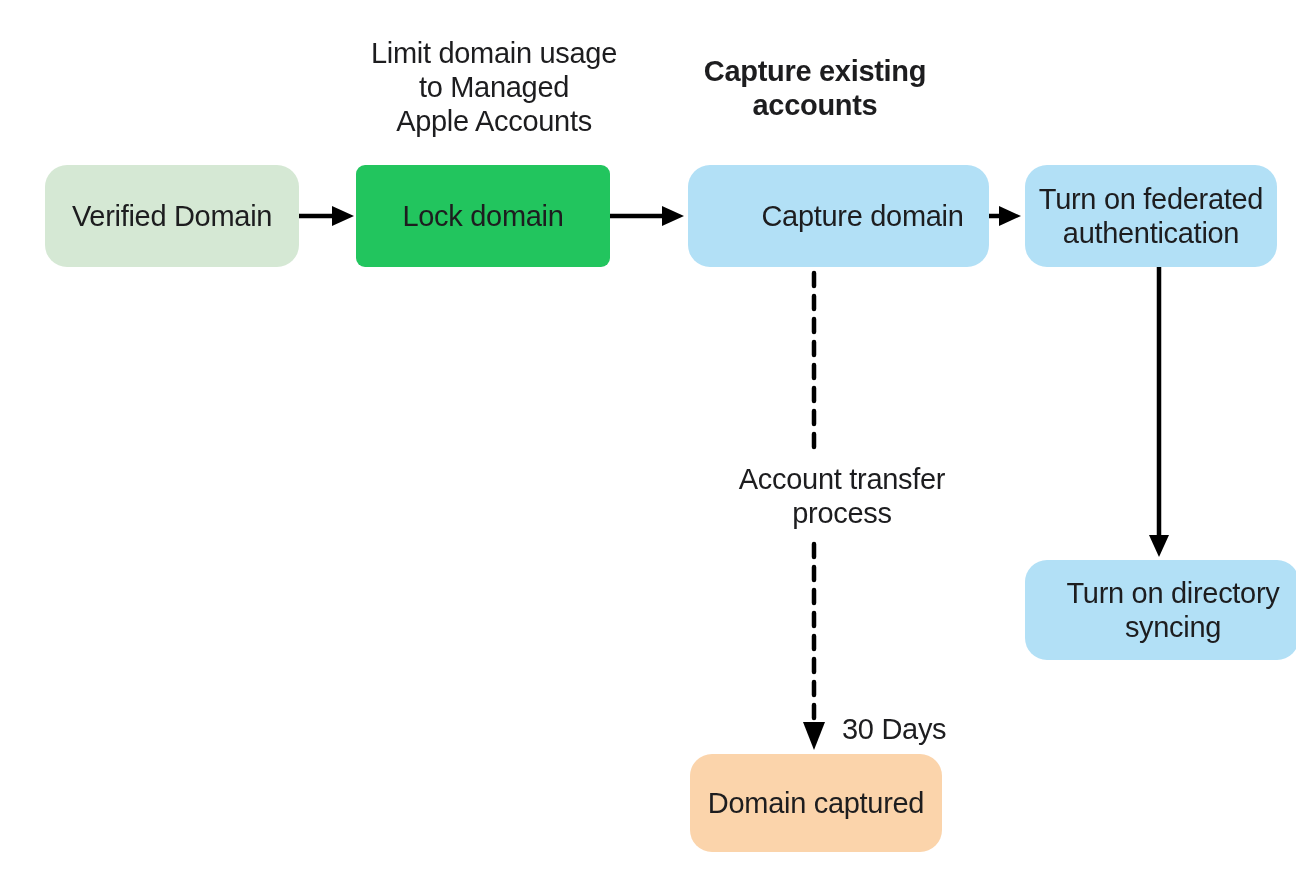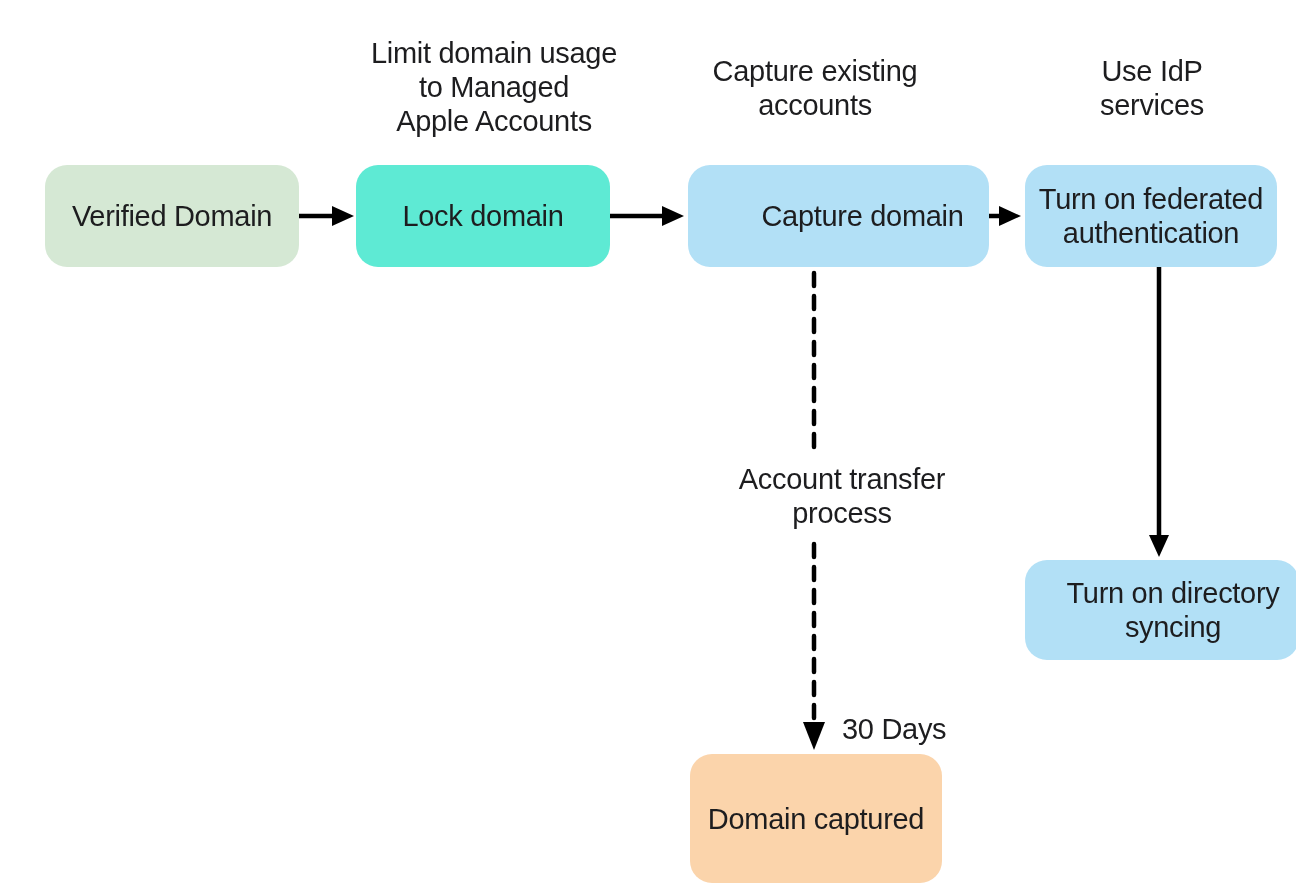--- a/index.html
+++ b/index.html
@@ -48,24 +48,24 @@
   .note.left-anchor {
     transform: none;
     text-align: center;
   }
   
   #node-verified      { left: 23px;   top: 165px; width: 254px; height: 102px; margin-left: 22px; }
   #node-lock          { left: 356px;  top: 165px; width: 254px; height: 102px; }
   #node-capture       { left: 688px;  top: 165px; width: 253px; height: 102px; padding-left: 48px; }
   #node-federated     { left: 1025px; top: 165px; width: 252px; height: 102px; text-align: center; }
   #node-syncing       { left: 1025px; top: 560px; width: 252px; height: 100px; }
-  #node-captured      { left: 690px;  top: 754px; width: 252px; height: 129px; }
+  #node-captured      { left: 690px;  top: 754px; width: 252px; height: 98px; }
   
   #note-limit         { left: 458px;  top: 36px; margin-left: 36px; }
-  #note-existing      { left: 815px;  top: 54px; }
+  #note-existing      { left: 815px;  top: 54px; font-weight: bold; }
   #note-idp           { left: 1152px; top: 54px; }
   #note-transfer      { left: 814px;  top: 462px; margin-left: 28px; }
   #note-days          { left: 842px;  top: 712px; }
 </style>
 </head>
 <body>
 
 <div class="canvas">
 
   <svg class="arrow-layer" viewBox="0 0 1296 896" xmlns="http://www.w3.org/2000/svg">
@@ -95,33 +95,31 @@
     </g>
   </svg>
 
   <div class="note" id="note-limit">Limit domain usage
 to Managed
 Apple Accounts</div>
 
   <div class="note" id="note-existing">Capture existing
 accounts</div>
 
-  <div class="note" id="note-idp">Use IdP
-services</div>
 
   <div class="note" id="note-transfer">Account transfer
 process</div>
 
   <div class="note left-anchor" id="note-days">30 Days</div>
 
   <div class="node" id="node-verified" style="background-color: rgb(213, 232, 212);">
     <span>Verified Domain</span>
   </div>
 
-  <div class="node" id="node-lock" style="background-color: #5eead4;">
+  <div class="node" id="node-lock" style="background-color: #22c55e; border-radius: 9px;">
     <span>Lock domain</span>
   </div>
 
   <div class="node" id="node-capture" style="background-color: rgb(178, 224, 246);">
     <span>Capture domain</span>
   </div>
 
   <div class="node" id="node-federated" style="background-color: rgb(178, 224, 246);">
     <span>Turn on federated
 authentication</span>

